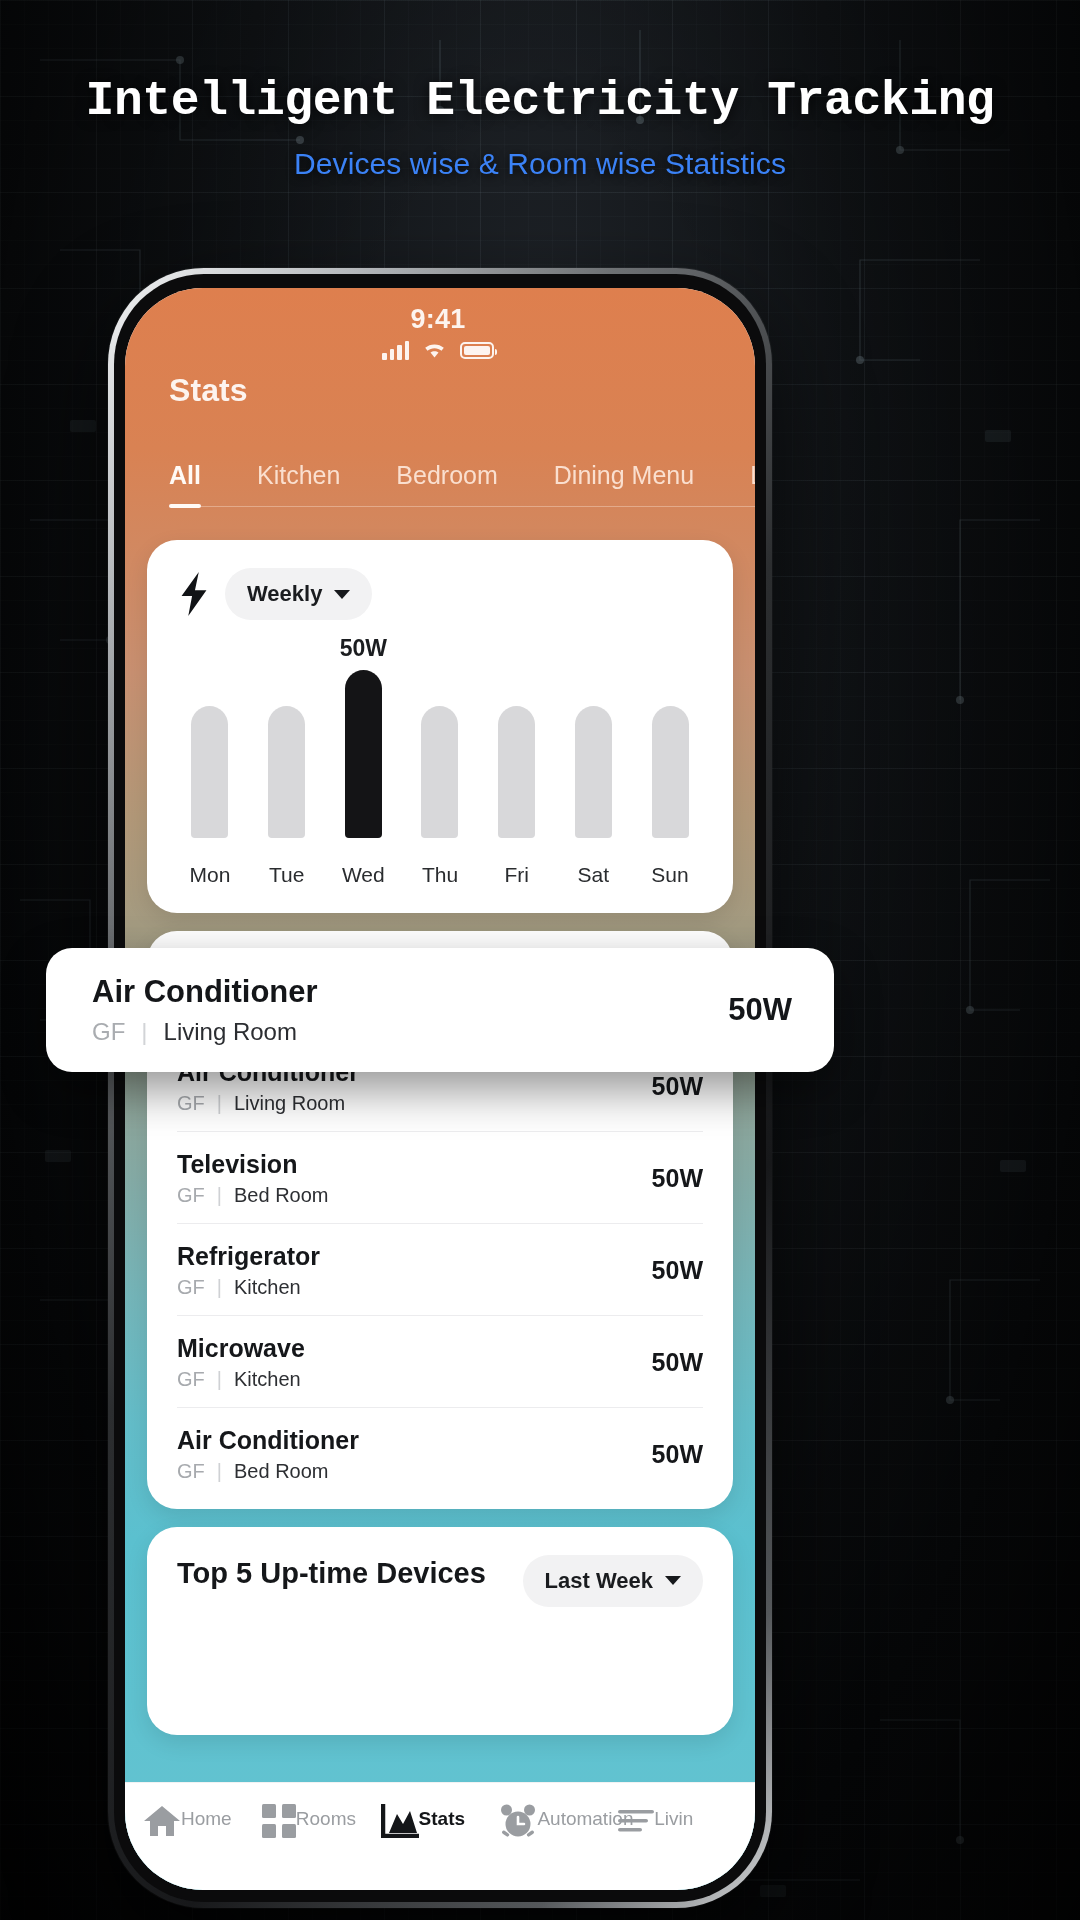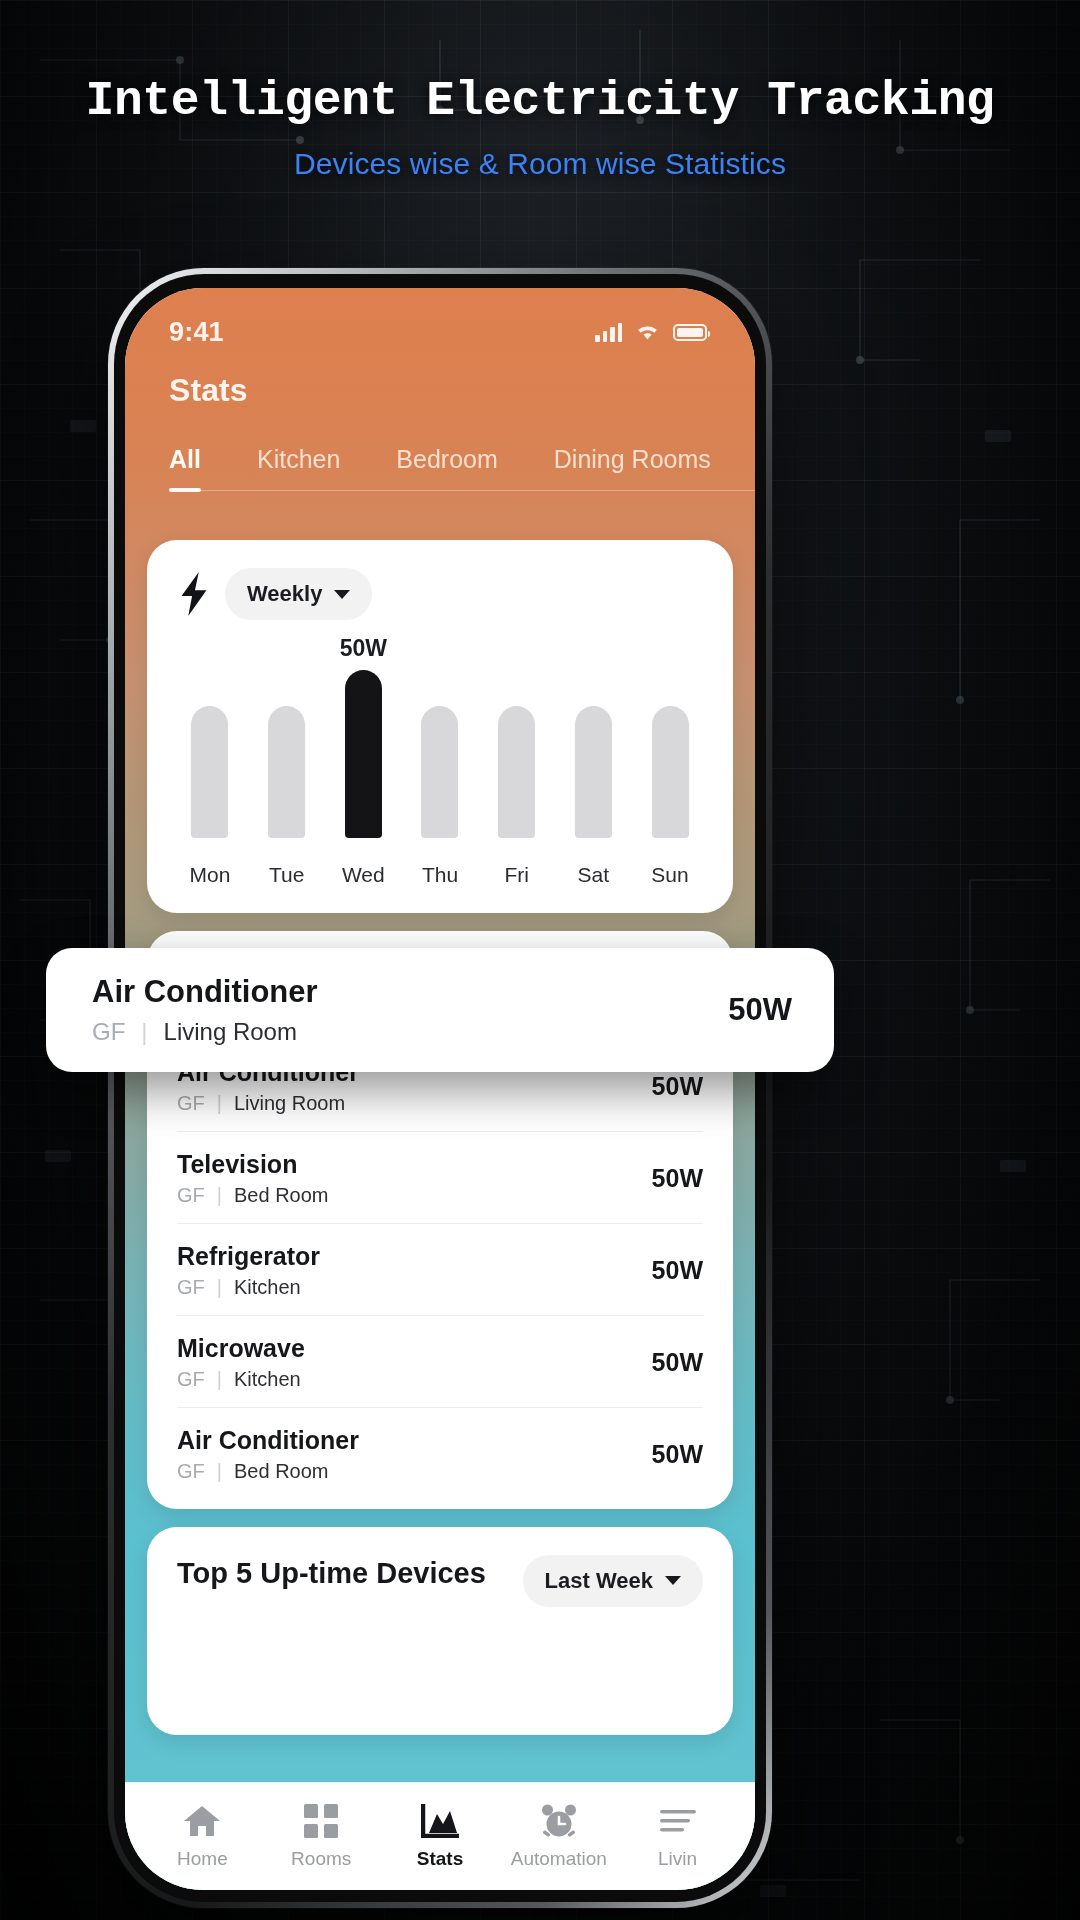--- a/index.html
+++ b/index.html
@@ -82,21 +82,21 @@
       #63bdc9 71%,
       #5bc0cf 78%,
       #5fc2d0 88%,
       #64c3d0 100%);
   }
 
   
   .statusbar{
     position:absolute; top:0; left:0; right:0; height:72px;
     display:flex; align-items:center; justify-content:space-between;
-    padding:16px 48px 0 44px; z-index:3;
+    padding:16px 48px 0 44px; z-index:3;flex-direction:column;
   }
   .st-time{ font-size:27px; font-weight:600; color:#fdf4ef; letter-spacing:.2px;}
   .st-icons{ display:flex; align-items:center; gap:12px; }
   .bars{ display:flex; align-items:flex-end; gap:3px; height:20px; }
   .bars i{ display:block; width:4.5px; background:#fdf4ef; border-radius:1px; }
   .bars i:nth-child(1){height:7px}.bars i:nth-child(2){height:11px}
   .bars i:nth-child(3){height:15px}.bars i:nth-child(4){height:19px}
   .batt{
     width:34px; height:17px; border:2px solid #fdf4ef; border-radius:5px;
     position:relative; padding:2px;
@@ -105,21 +105,21 @@
     content:""; position:absolute; right:-5px; top:5px; width:2.5px; height:6px;
     background:#fdf4ef; border-radius:0 2px 2px 0;
   }
   .batt span{ display:block; height:100%; width:100%; background:#fdf4ef; border-radius:2px; }
 
   
   .app-header{ position:absolute; top:72px; left:0; right:0; z-index:3; }
   .app-title{ font-size:32px; font-weight:700; color:#fdf4ef; padding:12px 0 0 44px; letter-spacing:.1px;}
   .tabs{
     display:flex; align-items:flex-end; gap:0;
-    margin-top:36px; padding-left:44px;
+    margin-top:52px; padding-left:44px;
     position:relative;
   }
   .tab{
     font-size:25px; color:#fadfcf; padding:0 0 18px 0; margin-right:56px;
     white-space:nowrap; position:relative;
   }
   .tab.active{ color:#fffaf6; font-weight:600; }
   .tab.active::after{
     content:""; position:absolute; left:0; right:0; bottom:0; height:4px;
     background:#fffaf6; border-radius:3px;
@@ -194,21 +194,21 @@
   .fc-watt{ font-size:31px; font-weight:700; color:#141619; }
 
   
   .bottomnav{
     position:absolute; left:0; right:0; bottom:0; height:108px;
     background:#ffffff;
     display:flex; align-items:flex-start; justify-content:space-around;
     padding:18px 18px 0 18px; z-index:4;
     border-top:1px solid #f2f2f3;
   }
-  .nitem{ display:flex; flex-direction:column; align-items:center; width:20%; }
+  .nitem{ display:flex; flex-direction:row; align-items:flex-start; width:20%; }
   .nicon{ height:40px; display:flex; align-items:center; justify-content:center; }
   .nlabel{ font-size:19px; color:#9a9da1; margin-top:7px; }
   .nitem.active .nlabel{ color:#141619; font-weight:600; }
 
   
 </style>
 </head>
 <body>
 
 <div id="bg">
@@ -291,21 +291,21 @@
       </div>
     </div>
 
     <div class="app-header">
       <div class="app-title">Stats</div>
       <div class="tabs">
         <div class="tabs-rule"></div>
         <div class="tab active">All</div>
         <div class="tab">Kitchen</div>
         <div class="tab">Bedroom</div>
-        <div class="tab">Dining Rooms</div>
+        <div class="tab">Dining Menu</div>
         <div class="tab">Livin</div>
       </div>
     </div>
 
     <div class="content">
 
       <div class="card">
         <div class="energy-head">
           <svg class="bolt" viewBox="0 0 34 46">
             <path d="M22 0 L4 25 H15 L11 46 L30 19 H18 Z" fill="#111316"></path>

